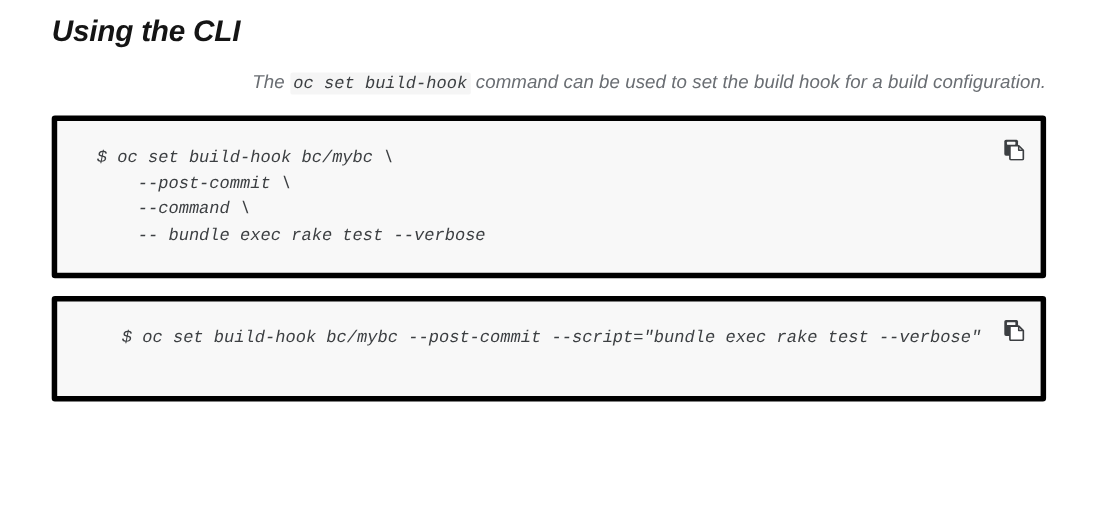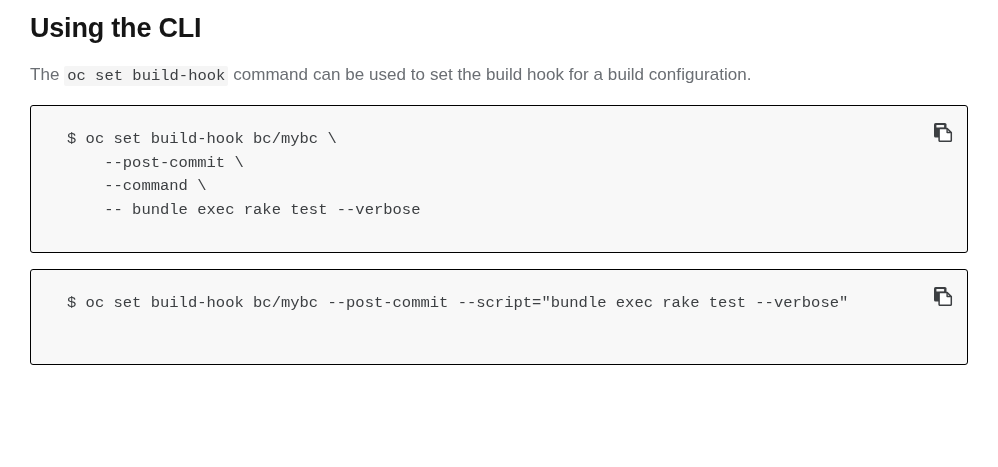--- a/index.html
+++ b/index.html
@@ -13,73 +13,76 @@
     background: #ffffff;
     font-family: "Liberation Sans", sans-serif;
     -webkit-font-smoothing: antialiased;
   }
 
   .doc {
     position: relative;
     width: 998px;
     height: 467px;
     box-sizing: border-box;
-    padding: 0 30px;
+    padding: 0 47px;
+    font-style: italic;
   }
 
   .page-title {
     margin: 0;
     padding-top: 10px;
     font-size: 27px;
     line-height: 36px;
     font-weight: 600;
     letter-spacing: -0.2px;
     color: #151515;
   }
 
   .para {
     margin: 0;
     padding-top: 16px;
     font-size: 17px;
     line-height: 25px;
     color: #6a6e73;
     letter-spacing: 0.05px;
+    text-align: right;
   }
 
   .para.tight {
     padding-top: 18px;
   }
 
   code.inline {
     font-family: "Liberation Mono", "DejaVu Sans Mono", monospace;
     font-size: 15.5px;
     background: #f5f5f5;
     color: #3c3f42;
     padding: 1px 3px;
     border-radius: 2px;
     letter-spacing: 0;
   }
 
   .code-block {
     position: relative;
     margin-top: 16px;
     background: #f8f8f8;
-    border: 1px solid #000000;
+    border: 5px solid #000000;
     border-radius: 3px;
     box-sizing: border-box;
     padding: 22px 54px 22px 36px;
     min-height: 60px;
   }
 
   .code-block.first {
     height: 148px;
   }
 
   .code-block.second {
     height: 96px;
+    text-align: right;
   }
 
   .code-block pre {
     margin: 0;
     font-family: "Liberation Mono", "DejaVu Sans Mono", monospace;
     font-size: 15.5px;
     line-height: 23.5px;
     color: #3c3f42;
     white-space: pre;
     letter-spacing: 0;

